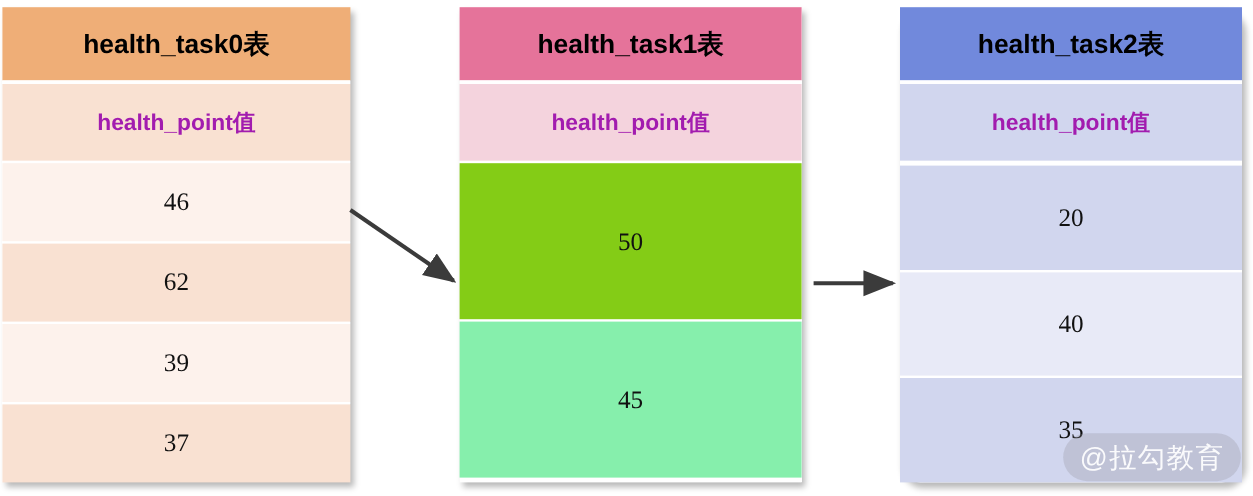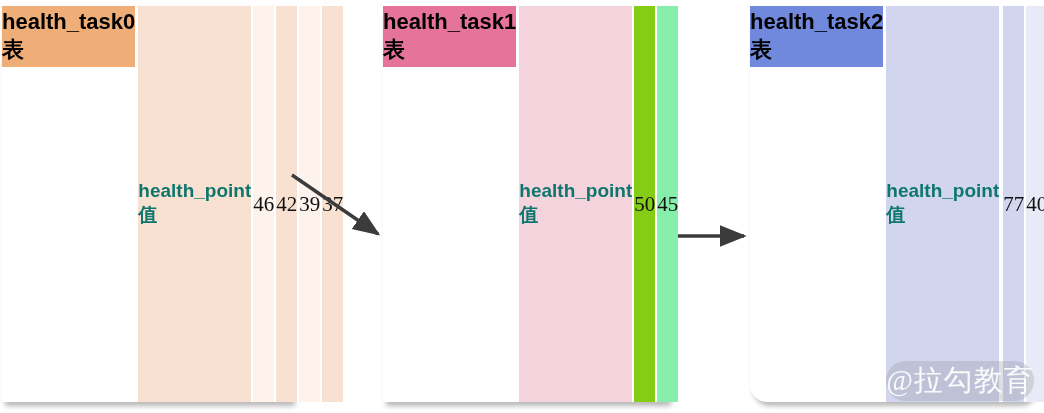--- a/index.html
+++ b/index.html
@@ -19,20 +19,21 @@
     height: 413px;
     background: #ffffff;
   }
 
   
   .table-block {
     position: absolute;
     top: 6px;
     height: 396px;
     display: flex;
+    flex-direction: column;
     box-shadow: 3px 4px 5px rgba(0,0,0,0.28);
     box-sizing: border-box;
   }
   #table-0 { left: 2px;   width: 290px; }
   #table-1 { left: 383px; width: 285px; }
   #table-2 { left: 750px; width: 285px; border-radius: 17px; }
 
   .tbl-title {
     height: 61px;
     flex: 0 0 61px;
@@ -48,21 +49,21 @@
     flex: 0 0 3px;
     background: #ffffff;
   }
   .tbl-colhead {
     flex: 0 0 64px;
     display: flex;
     align-items: center;
     justify-content: center;
     font-size: 19px;
     font-weight: bold;
-    color: #0f766e;
+    color: #a21caf;
   }
   .tbl-row {
     flex: 1 1 0;
     display: flex;
     align-items: center;
     justify-content: center;
     font-size: 21px;
     font-weight: normal;
     color: #111111;
     position: relative;
@@ -107,39 +108,39 @@
     position: absolute;
     left: 886px;
     top: 361px;
     width: 148px;
     height: 40px;
     border-radius: 20px;
     background: rgba(150,150,160,0.30);
     display: flex;
     align-items: center;
     justify-content: center;
-    font-size: 29px;
+    font-size: 23px;
     color: rgba(255,255,255,0.92);
-    font-family: Liberation Serif, serif;
+    font-family: Liberation Sans, sans-serif;
     letter-spacing: 1px;
   }
 </style>
 </head>
 <body>
 
 <div id="canvas">
 
   <div class="table-block" id="table-0">
     <div class="tbl-title">health_task0表</div>
     <div class="tbl-sep"></div>
     <div class="tbl-colhead">health_point值</div>
     <div class="rowgap"></div>
     <div class="tbl-row light">46</div>
     <div class="rowgap"></div>
-    <div class="tbl-row dark">42</div>
+    <div class="tbl-row dark">62</div>
     <div class="rowgap"></div>
     <div class="tbl-row light">39</div>
     <div class="rowgap"></div>
     <div class="tbl-row dark">37</div>
   </div>
 
   <div class="table-block" id="table-1">
     <div class="tbl-title">health_task1表</div>
     <div class="tbl-sep"></div>
     <div class="tbl-colhead">health_point值</div>
@@ -150,21 +151,21 @@
     <div class="rowgap"></div>
     <div class="rowgap"></div>
   </div>
 
   <div class="table-block" id="table-2">
     <div class="tbl-title">health_task2表</div>
     <div class="tbl-sep"></div>
     <div class="tbl-colhead">health_point值</div>
     <div class="rowgap"></div>
     <div class="rowgap"></div>
-    <div class="tbl-row dark">77</div>
+    <div class="tbl-row dark">20</div>
     <div class="rowgap"></div>
     <div class="tbl-row light">40</div>
     <div class="rowgap"></div>
     <div class="tbl-row dark">35</div>
   </div>
 
   <svg class="arrow-layer" viewBox="0 0 1044 413" width="1044" height="413">
     <defs>
       <marker id="ah" markerWidth="9" markerHeight="9" refX="7.2" refY="3.2" orient="auto" markerUnits="strokeWidth">
         <path d="M0,0 L8,3.2 L0,6.4 z" fill="#3b3b3b"></path>

